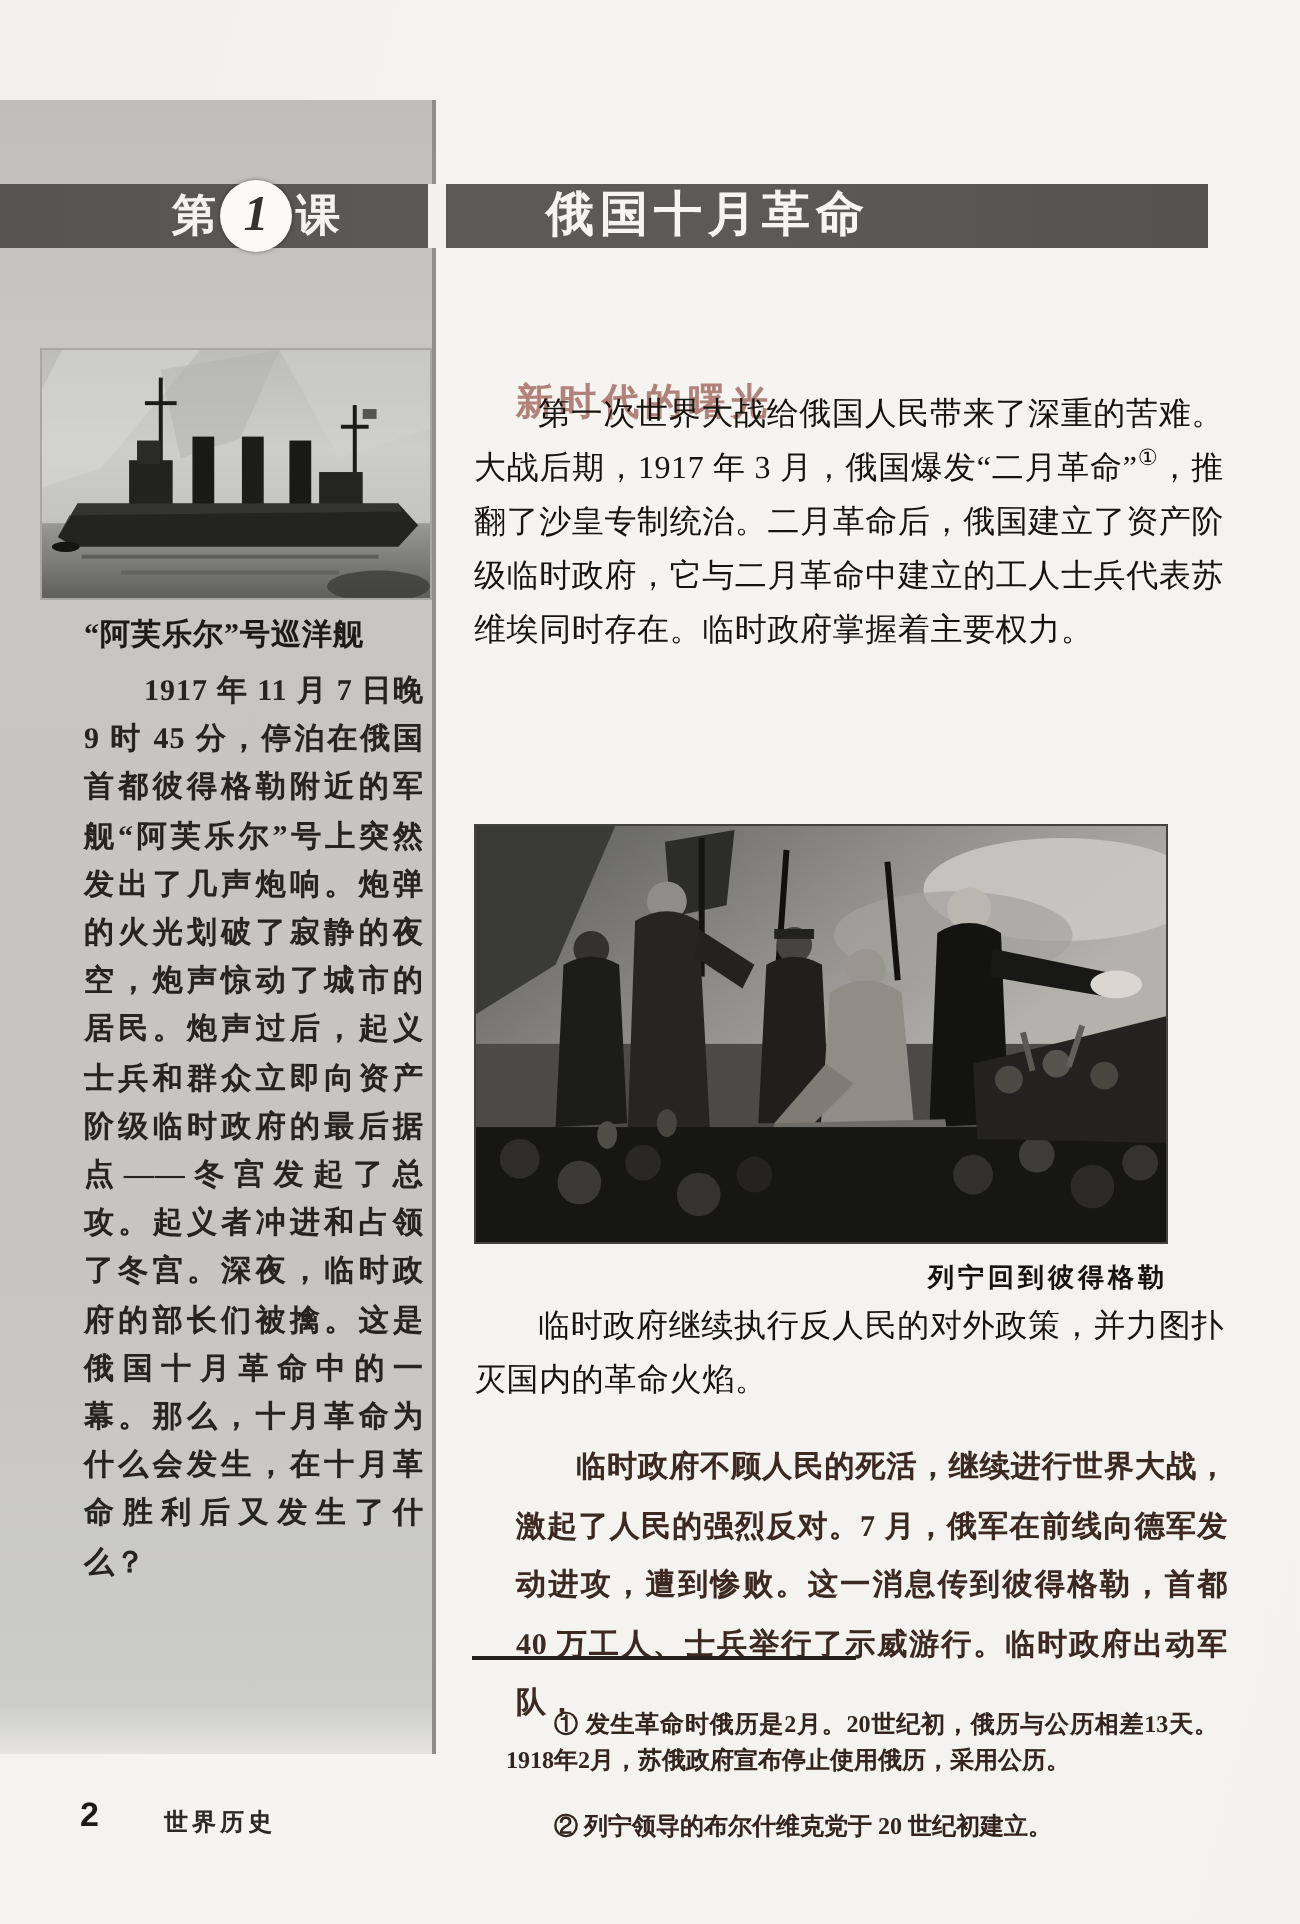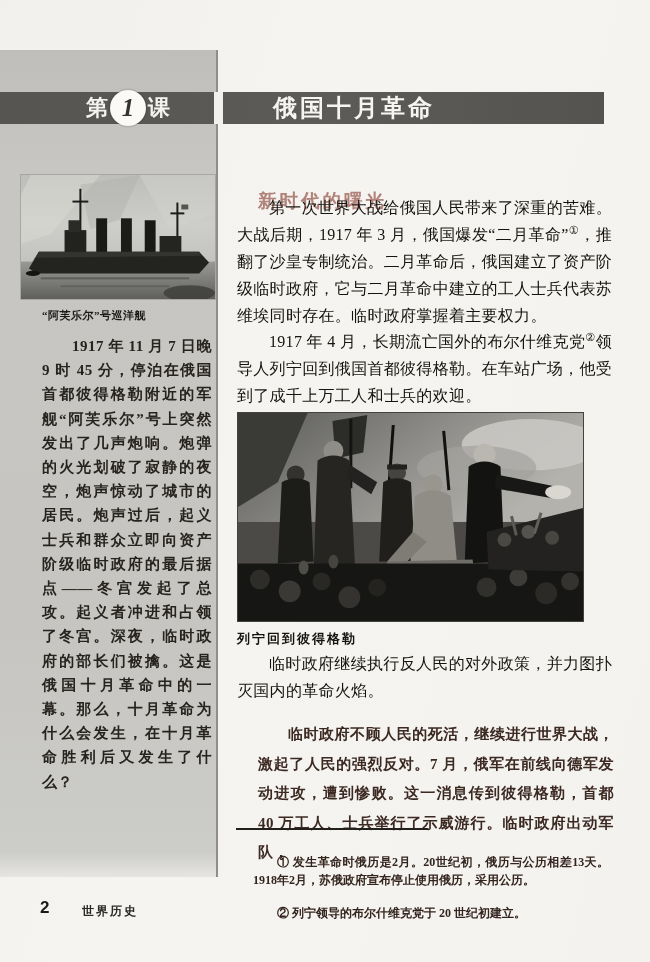--- a/index.html
+++ b/index.html
@@ -48,21 +48,21 @@
     font-family:"Liberation Sans","DejaVu Sans",sans-serif;white-space:nowrap;margin-left:36px;
   }
   
   .ship-figure{
     position:absolute;left:20px;top:174px;width:196px;height:126px;
     border:1px solid #a8a7a3;box-sizing:border-box;background:#c6c6c3;
   }
   .ship-figure svg{display:block;width:100%;height:100%;}
   .ship-caption{
     position:absolute;left:42px;top:308px;width:170px;
-    font-size:11px;font-weight:bold;color:#1d1b18;letter-spacing:.5px;
+    font-size:15px;font-weight:bold;color:#1d1b18;letter-spacing:.5px;
   }
   
   .side-story{
     position:absolute;left:42px;top:334px;width:170px;
     font-size:15px;line-height:24.2px;font-weight:bold;color:#27241f;
     text-align:justify;text-indent:2em;letter-spacing:.5px;
   }
   
   .section-heading{
     position:absolute;left:258px;top:156px;
@@ -79,21 +79,21 @@
   .para-2{top:328px;}
   .para-3{top:650px;font-family:Liberation Serif, serif;}
   .supnote{vertical-align:super;font-size:.7em;line-height:0;}
   
   .lenin-figure{
     position:absolute;left:237px;top:412px;width:347px;height:210px;
     border:1px solid #44423e;box-sizing:border-box;background:#3c3b38;
   }
   .lenin-figure svg{display:block;width:100%;height:100%;}
   .lenin-caption{
-    position:absolute;left:237px;top:630px;width:347px;text-align:left;
+    position:absolute;left:237px;top:630px;width:347px;text-align:right;
     font-size:13px;font-weight:bold;color:#17140f;letter-spacing:2px;
   }
   
   .reading-para{
     position:absolute;left:258px;top:720px;width:356px;
     font-size:15px;line-height:29.5px;font-weight:bold;color:#3b2922;
     text-align:justify;text-indent:2em;letter-spacing:.4px;
   }
   
   .footnote-rule{
@@ -178,21 +178,20 @@
       <ellipse cx="170" cy="120" rx="26" ry="8" fill="#3c3c38" opacity="0.8"></ellipse>
     </svg>
   </div>
   <div class="ship-caption">“阿芙乐尔”号巡洋舰</div>
 
   <div class="side-story">1917 年 11 月 7 日晚 9 时 45 分，停泊在俄国首都彼得格勒附近的军舰“阿芙乐尔”号上突然发出了几声炮响。炮弹的火光划破了寂静的夜空，炮声惊动了城市的居民。炮声过后，起义士兵和群众立即向资产阶级临时政府的最后据点——冬宫发起了总攻。起义者冲进和占领了冬宫。深夜，临时政府的部长们被擒。这是俄国十月革命中的一幕。那么，十月革命为什么会发生，在十月革命胜利后又发生了什么？</div>
 
   <div class="section-heading">新时代的曙光</div>
 
   <div class="para para-1"><span>第一次世界大战给俄国人民带来了深重的苦难。大战后期，1917 年 3 月，俄国爆发“二月革命”</span><span class="supnote">①</span><span>，推翻了沙皇专制统治。二月革命后，俄国建立了资产阶级临时政府，它与二月革命中建立的工人士兵代表苏维埃同时存在。临时政府掌握着主要权力。</span></div>
-  <div class="para para-2"><span>1917 年 4 月，长期流亡国外的布尔什维克党</span><span class="supnote">②</span><span>领导人列宁回到俄国首都彼得格勒。在车站广场，他受到了成千上万工人和士兵的欢迎。</span></div>
 
   <div class="lenin-figure">
     <svg viewBox="0 0 347 210" preserveAspectRatio="none">
       <defs>
         <linearGradient id="smoke" x1="0" y1="0" x2="1" y2="0.4">
           <stop offset="0" stop-color="#5a5a57"></stop>
           <stop offset="0.55" stop-color="#8d8c88"></stop>
           <stop offset="1" stop-color="#b3b2ad"></stop>
         </linearGradient>
       </defs>

